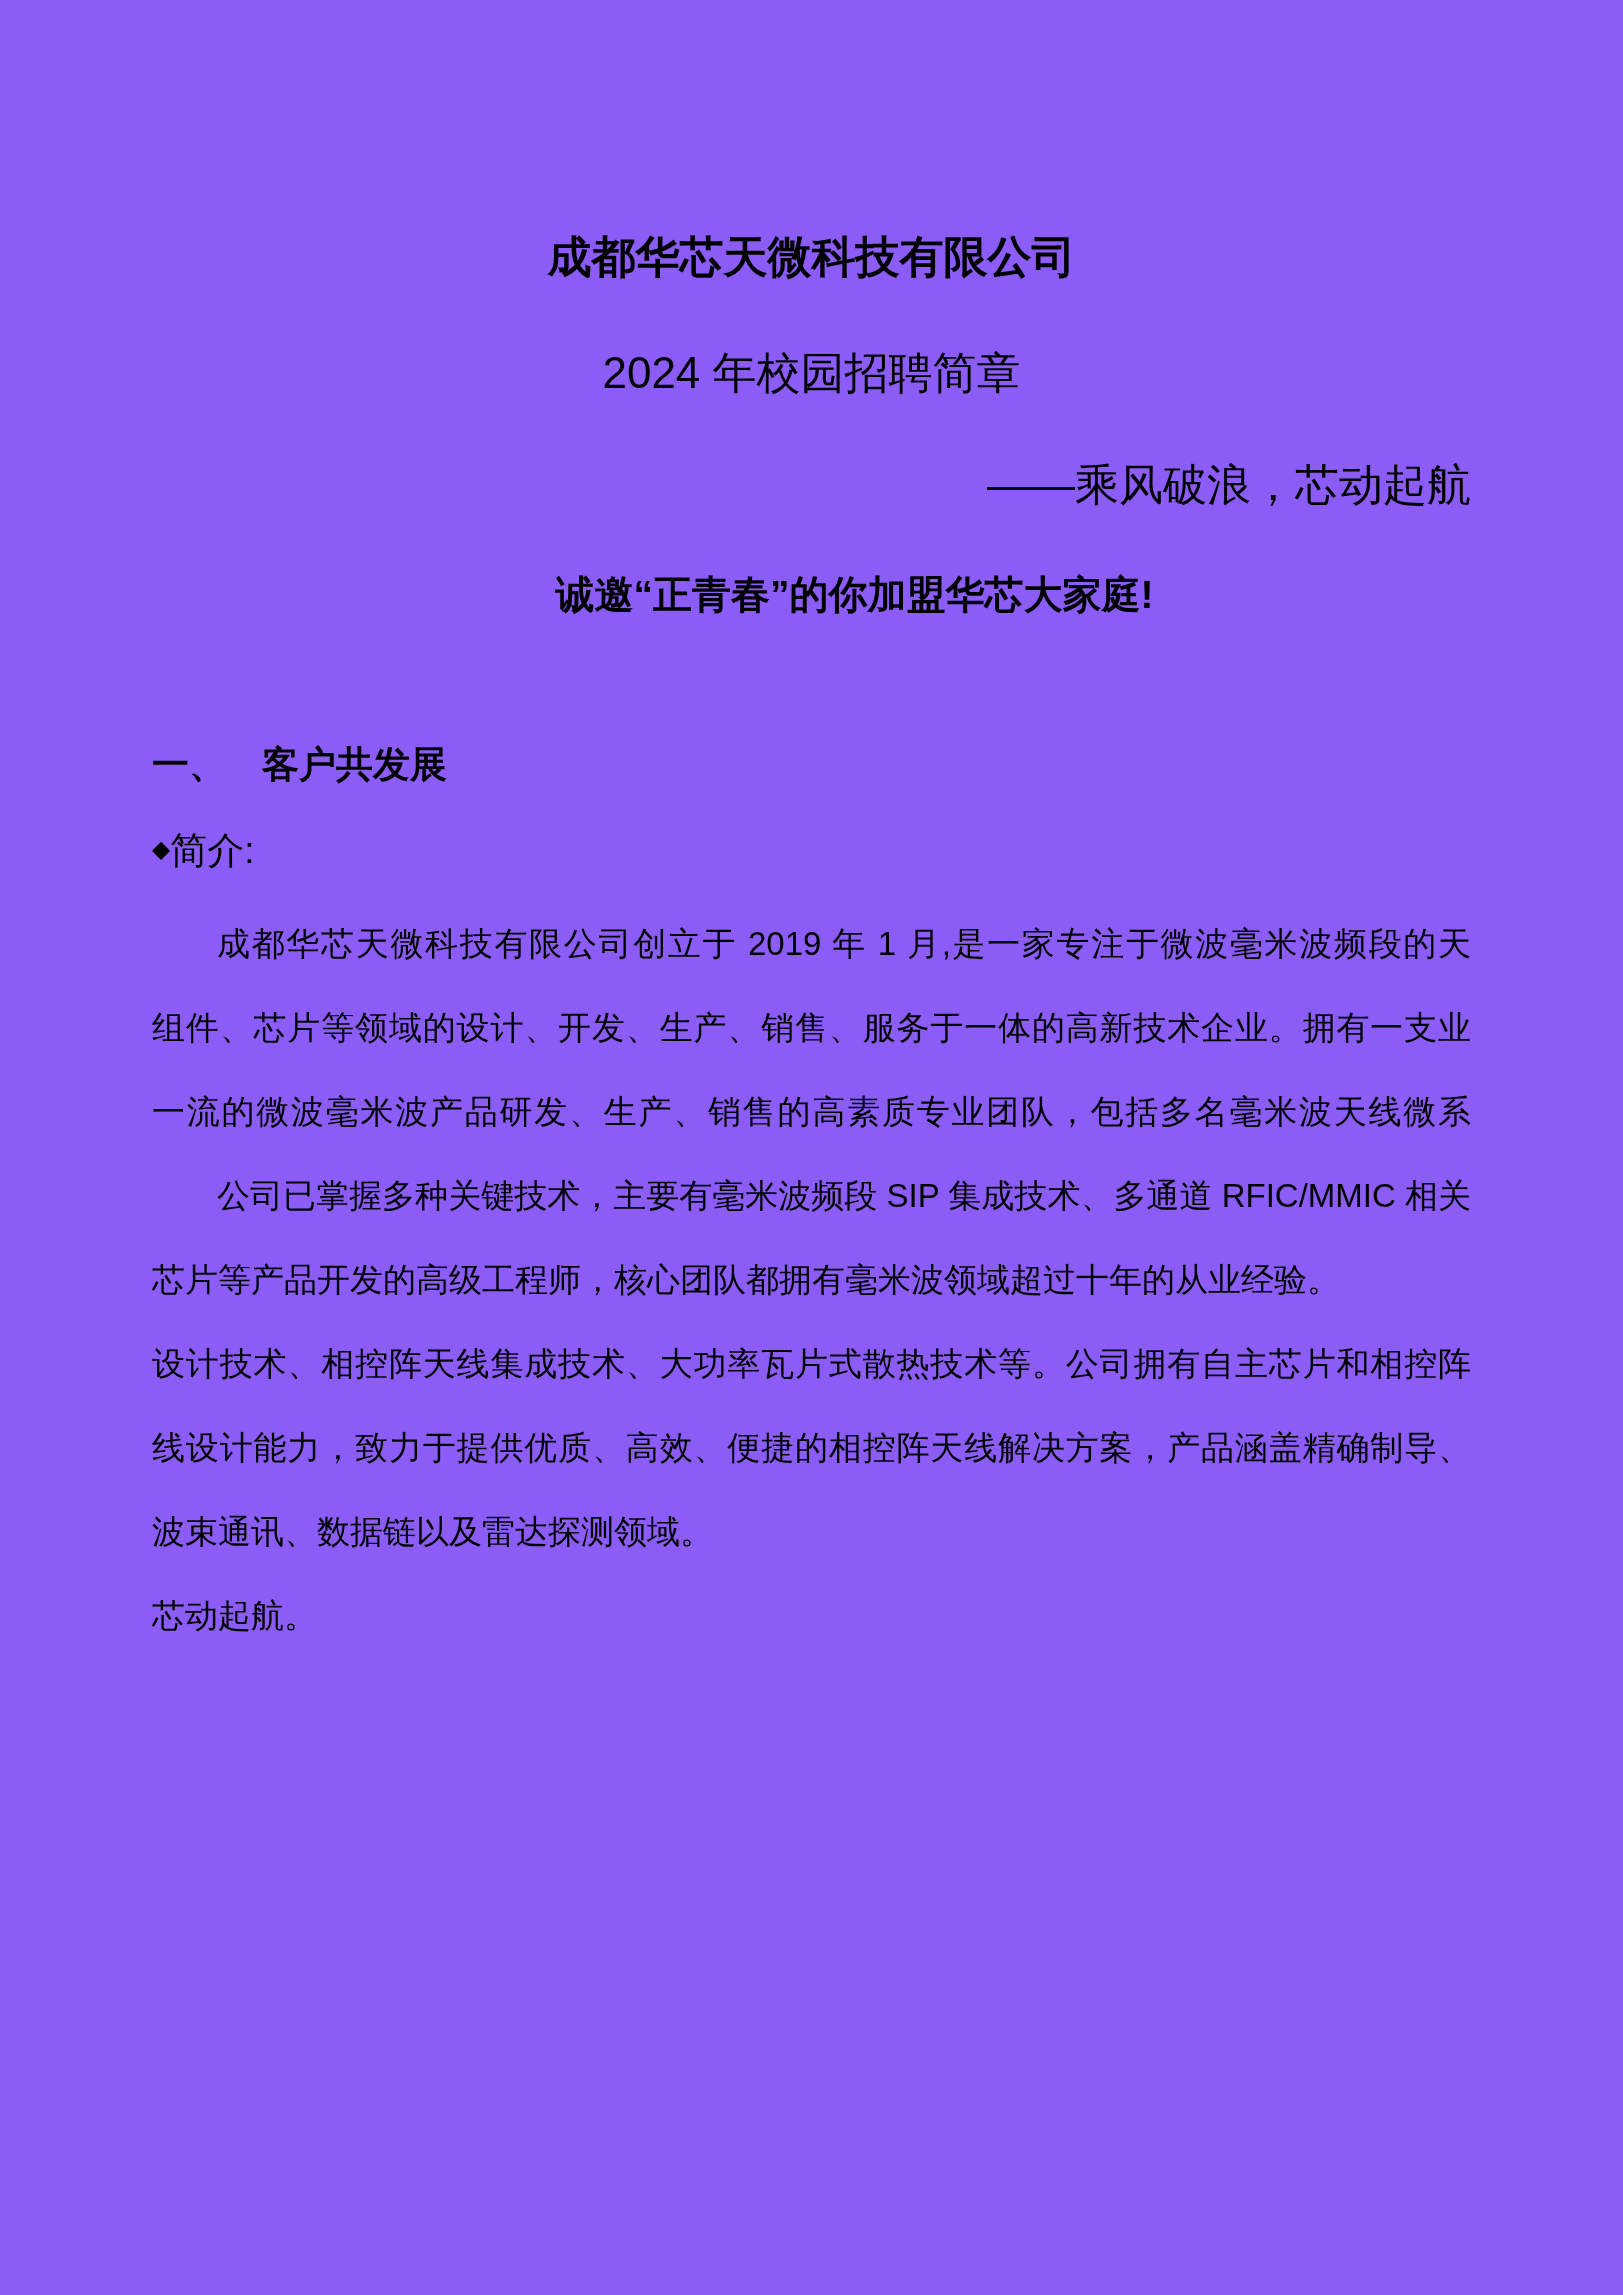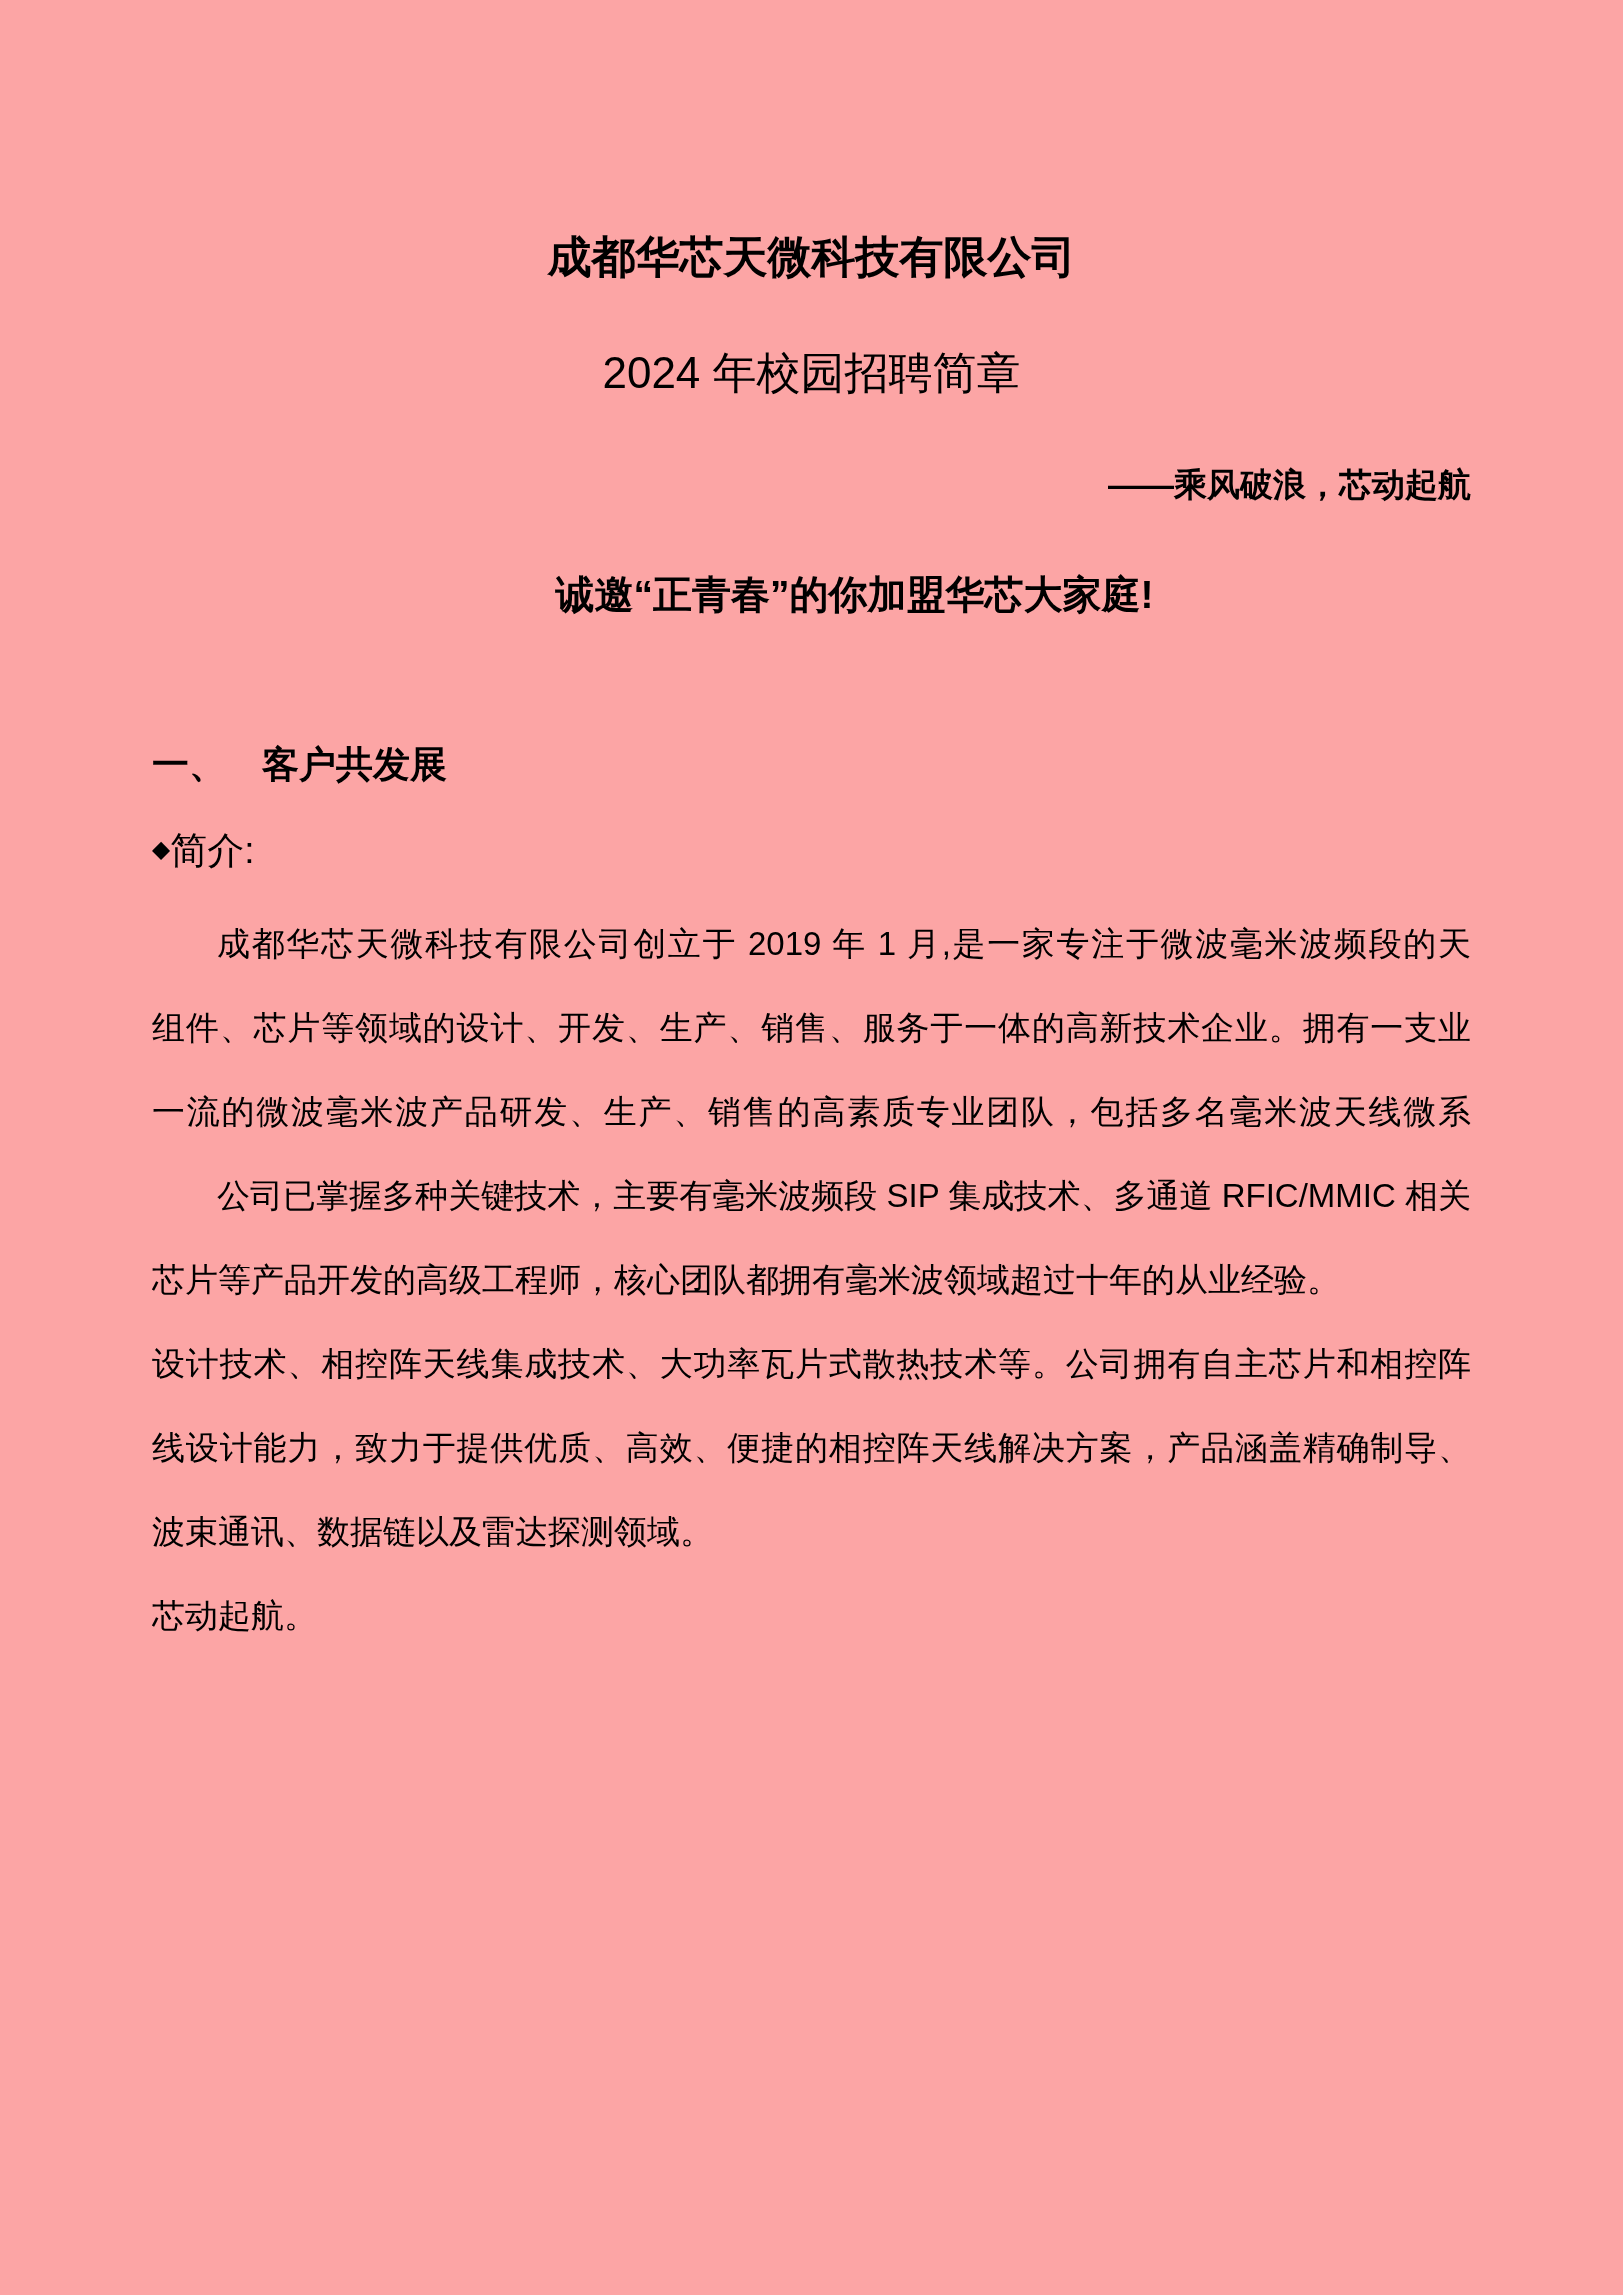--- a/index.html
+++ b/index.html
@@ -1,35 +1,35 @@
 <!DOCTYPE html>
 <html style="font-size:10.5px"><head>
 <meta charset="utf-8">
 <style>
   html, body { margin: 0; padding: 0; background: #888; }
   .page {
     position: relative;
     width: 1623px;
     height: 2295px;
-    background: #fca5a5;
+    background: #8b5cf6;
     color: #000000;
     font-family: "Liberation Sans", sans-serif;
     overflow: hidden;
   }
   .title1 {
     position: absolute; top: 224px; left: 0; width: 100%;
     text-align: center; font-size: 44px; font-weight: 700; line-height: 65px;
   }
   .title2 {
     position: absolute; top: 340px; left: 0; width: 100%;
     text-align: center; font-size: 44px; font-weight: 400; line-height: 65px;
   }
   .slogan {
     position: absolute; top: 457px; left: 152px; right: 152px;
-    text-align: right; font-size: 33px; font-weight: 700; line-height: 56px;
+    text-align: right; font-size: 44px; font-weight: 400; line-height: 56px;
   }
   .invite {
     position: absolute; top: 565px; left: 0; width: 100%;
     text-align: center; font-size: 39px; font-weight: 700; line-height: 60px; margin-left: 43px;
   }
   .heading {
     position: absolute; top: 737px; left: 152px; right: 152px;
     font-size: 37px; font-weight: 700; line-height: 56px;
   }
   .heading .num { display: inline-block; margin-right: 36px; }

